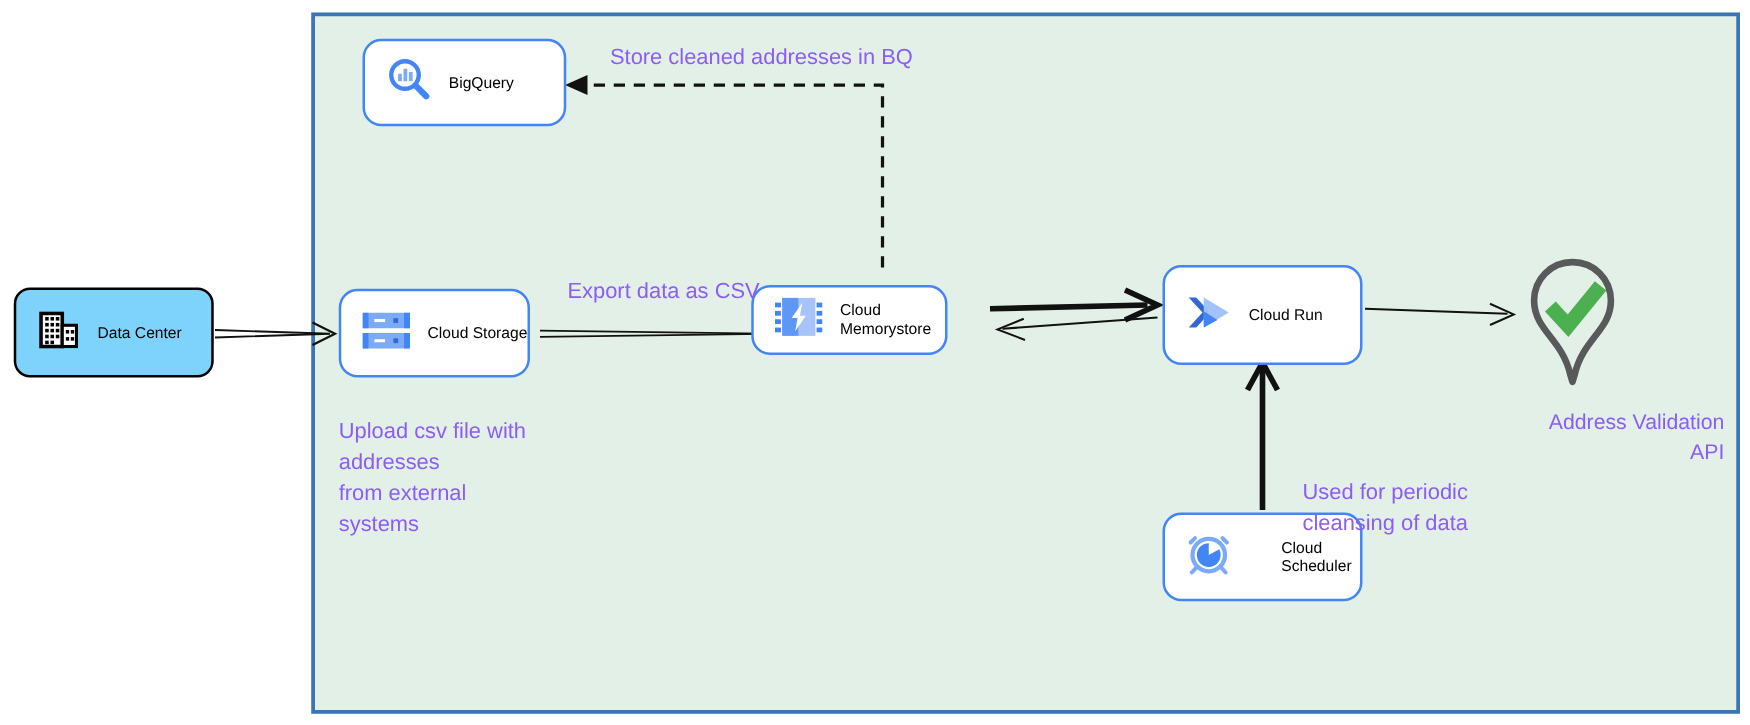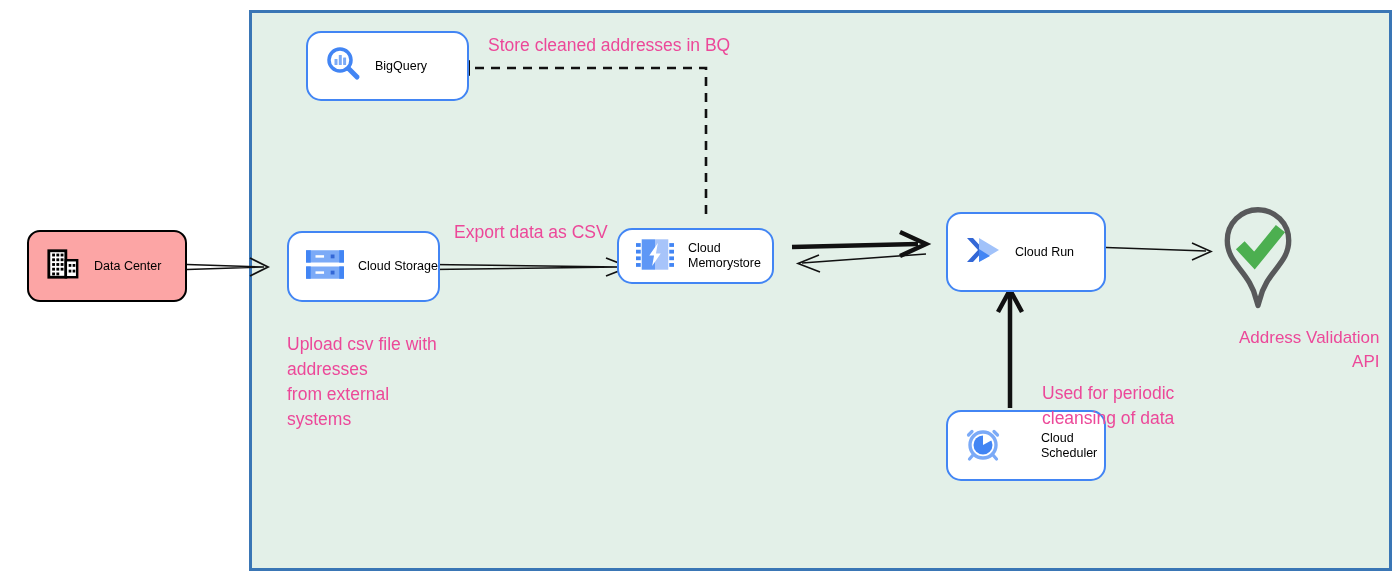--- a/index.html
+++ b/index.html
@@ -10,40 +10,40 @@
 
   .gcp-boundary {
     position:absolute; left:249px; top:10px; width:1143px; height:561px;
     background:#e3f0e8; border:3px solid #3a76b5; z-index:0;
   }
 
   svg.edges { position:absolute; left:0; top:0; width:1400px; height:580px; z-index:1; pointer-events:none; }
 
   .node {
     position:absolute; background:#ffffff; border:2px solid #4285f4; border-radius:15px;
-    display:flex; align-items:center; gap:14px; padding-left:17px; z-index:2;margin-left:16px;
+    display:flex; align-items:center; gap:14px; padding-left:17px; z-index:2;
   }
   .node .label { font-size:12.5px; color:#000; line-height:15px; }
-  .node.dc { background:#fca5a5; border:2px solid #000; border-radius:13px; }
+  .node.dc { background:#7dd3fc; border:2px solid #000; border-radius:13px; }
 
   .n-bigquery    { left:290px; top:31px;  width:163px; height:70px; }
   .n-datacenter  { left:11px;  top:230px; width:160px; height:72px; }
   .n-storage     { left:271px; top:231px; width:153px; height:71px; }
   .n-memorystore { left:601px; top:228px; width:157px; height:56px; }
   .n-memorystore .label { width:92px; }
   .n-run         { left:930px; top:212px; width:160px; height:80px; }
   .n-scheduler   { left:930px; top:410px; width:160px; height:71px;gap:40px; }
 
   .note {
-    position:absolute; z-index:2; color:#ec4899; font-size:17.5px; line-height:25px;
+    position:absolute; z-index:2; color:#8b5cf6; font-size:17.5px; line-height:25px;
     white-space:pre-line;
   }
   .lbl-store-bq   { left:488px;  top:33px;  }
   .lbl-export-csv { left:454px;  top:220px; }
-  .lbl-upload     { left:271px;  top:332px;margin-left:16px; }
+  .lbl-upload     { left:271px;  top:332px; }
   .lbl-parse      { left:607px;  top:332px; }
   .lbl-scheduler  { left:1042px; top:344px;margin-top:37px; }
   .lbl-pin        { left:1239px; top:326px; font-size:17px; line-height:24px;text-align:right; }
 
   .pin-wrap { position:absolute; left:1220px; top:205px; z-index:2; }
 </style>
 </head>
 <body>
 
 <div class="canvas">

